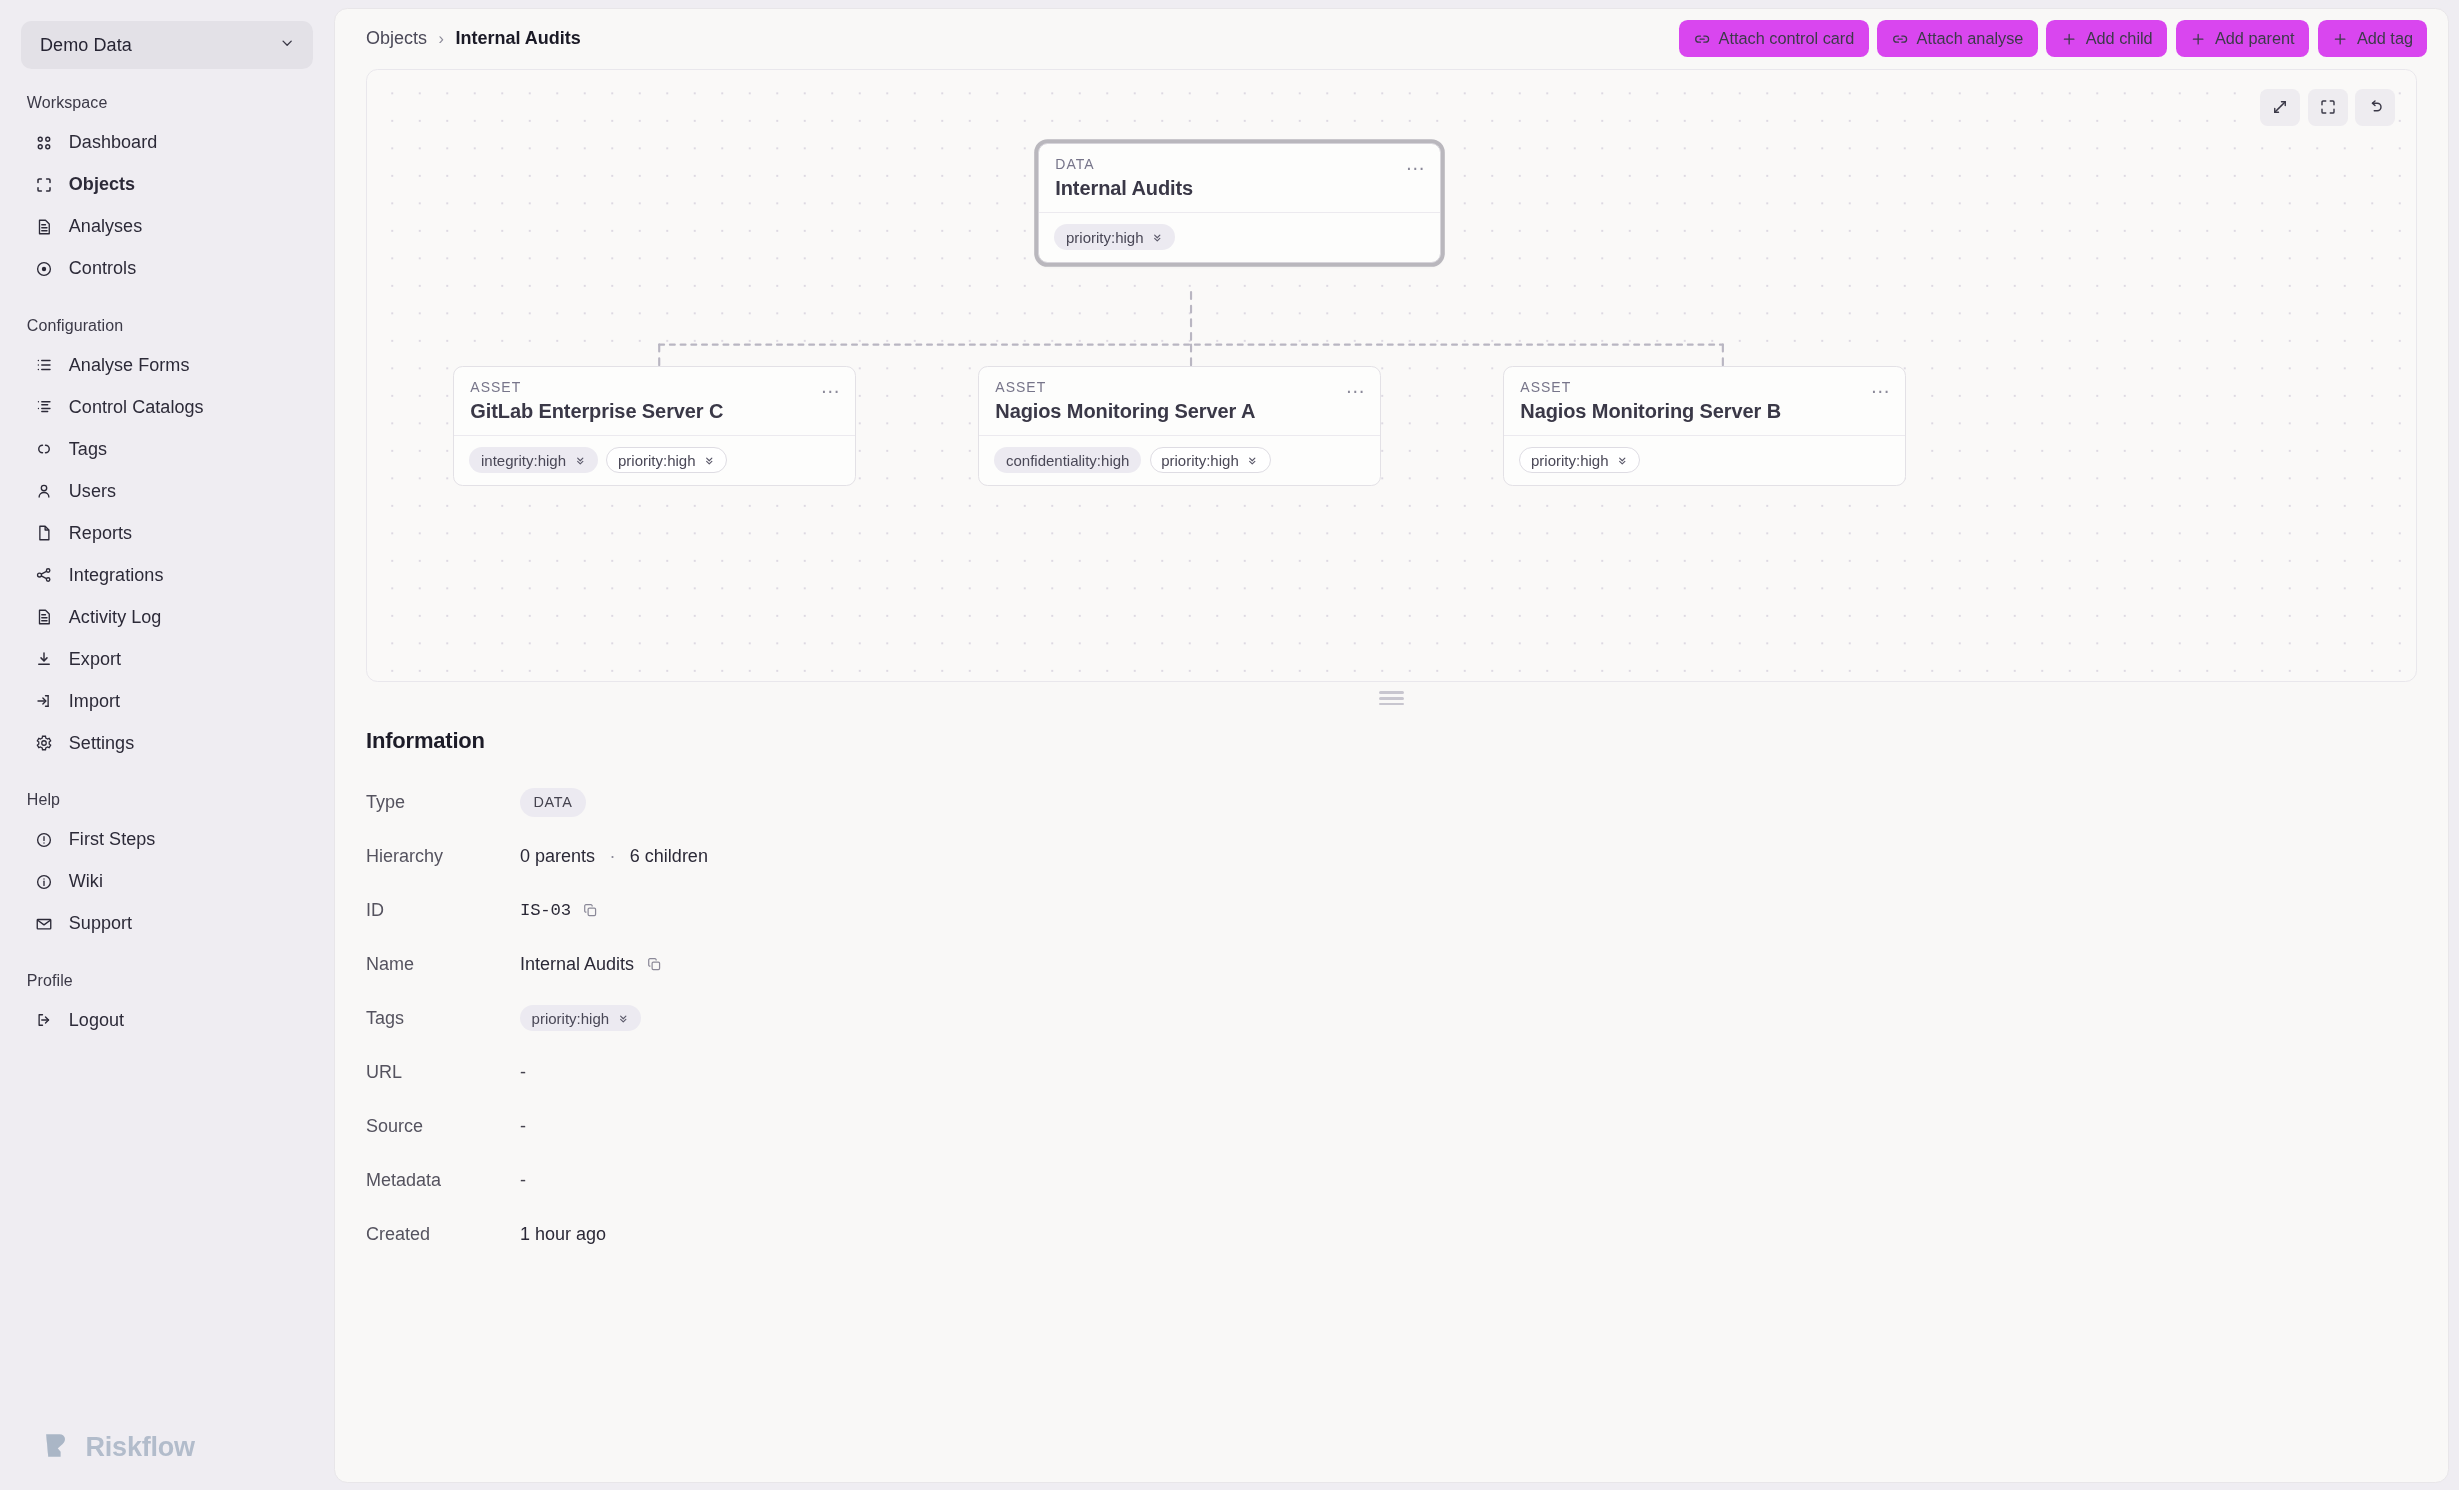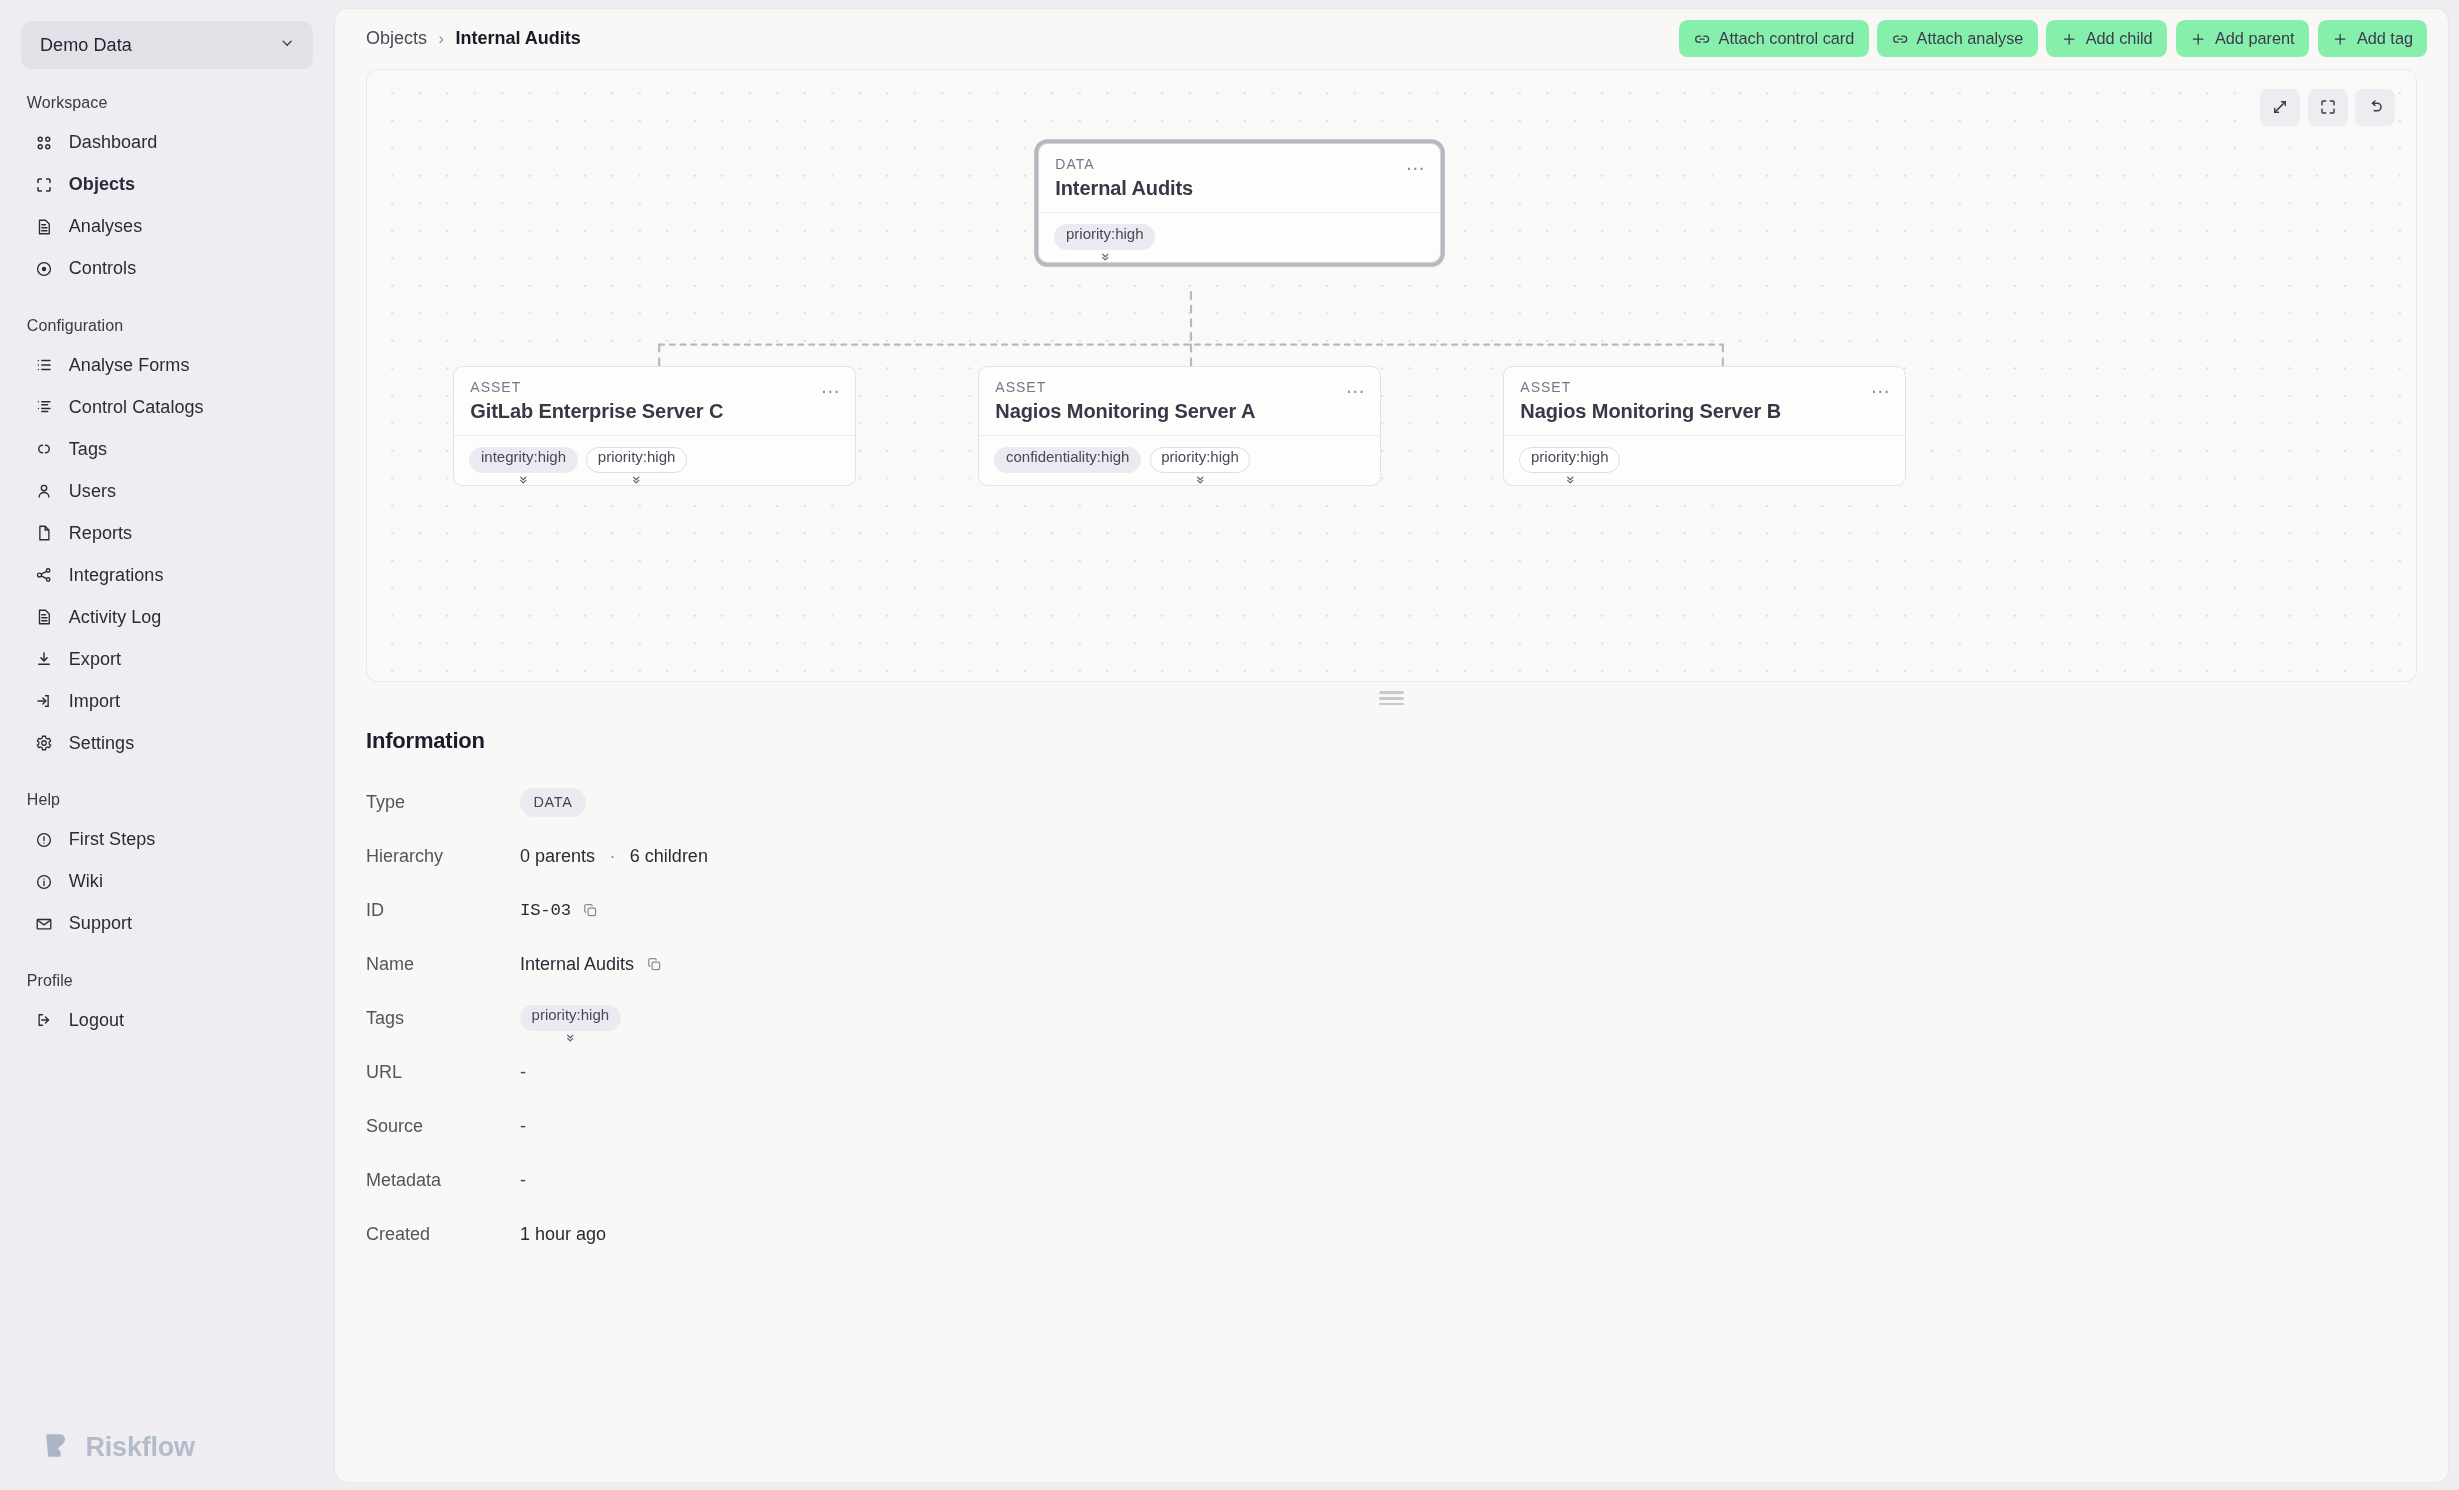--- a/index.html
+++ b/index.html
@@ -84,21 +84,21 @@
     padding: 0 21px 0 31px;
   }
   .breadcrumb { display: flex; align-items: center; gap: 11.5px; font-size: 18px; }
   .crumb-link { color: #4b4958; cursor: pointer; }
   .crumb-sep { color: #8e8c9a; font-size: 16.3px; }
   .crumb-current { color: #1b1a26; font-weight: 700; }
   .topbar-actions { margin-left: auto; display: flex; align-items: center; gap: 8.6px; }
   .tb-btn {
     display: flex; align-items: center; gap: 8.6px;
     height: 37px; padding: 0 14.4px;
-    background: #86efac; border: none; border-radius: 8.6px;
+    background: #d946ef; border: none; border-radius: 8.6px;
     font-family: inherit; font-size: 16.3px; color: #3c3a49;
     cursor: pointer; white-space: nowrap;
   }
   .tb-btn svg { display: block; flex: 0 0 auto; }
 
   
   .canvas-wrap { padding: 0 31px; }
   .canvas {
     position: relative;
     height: 613px;
@@ -152,21 +152,21 @@
   }
   .node-tags {
     border-top: 1px solid #eceaef;
     padding: 10.6px 15.4px 11.5px 15.4px;
     display: flex; align-items: center; gap: 8.6px; flex-wrap: wrap;
   }
   .tag {
     display: inline-flex; align-items: center; gap: 7.7px;
     height: 26px; padding: 0 10.6px;
     border-radius: 13.4px; font-size: 15px; color: #4a4857;
-    cursor: pointer; white-space: nowrap; flex-direction: column;
+    cursor: pointer; white-space: nowrap;
   }
   .tag.filled { background: #eceaf1; border: 1px solid transparent; }
   .tag.outline { background: #ffffff; border: 1px solid #dedce3; }
   .tag svg { display: block; flex: 0 0 auto; }
 
   .resize-handle {
     display: flex; align-items: center; justify-content: center;
     height: 33px; cursor: ns-resize;
   }
   .resize-handle .bars { display: flex; flex-direction: column; gap: 2.9px; }

